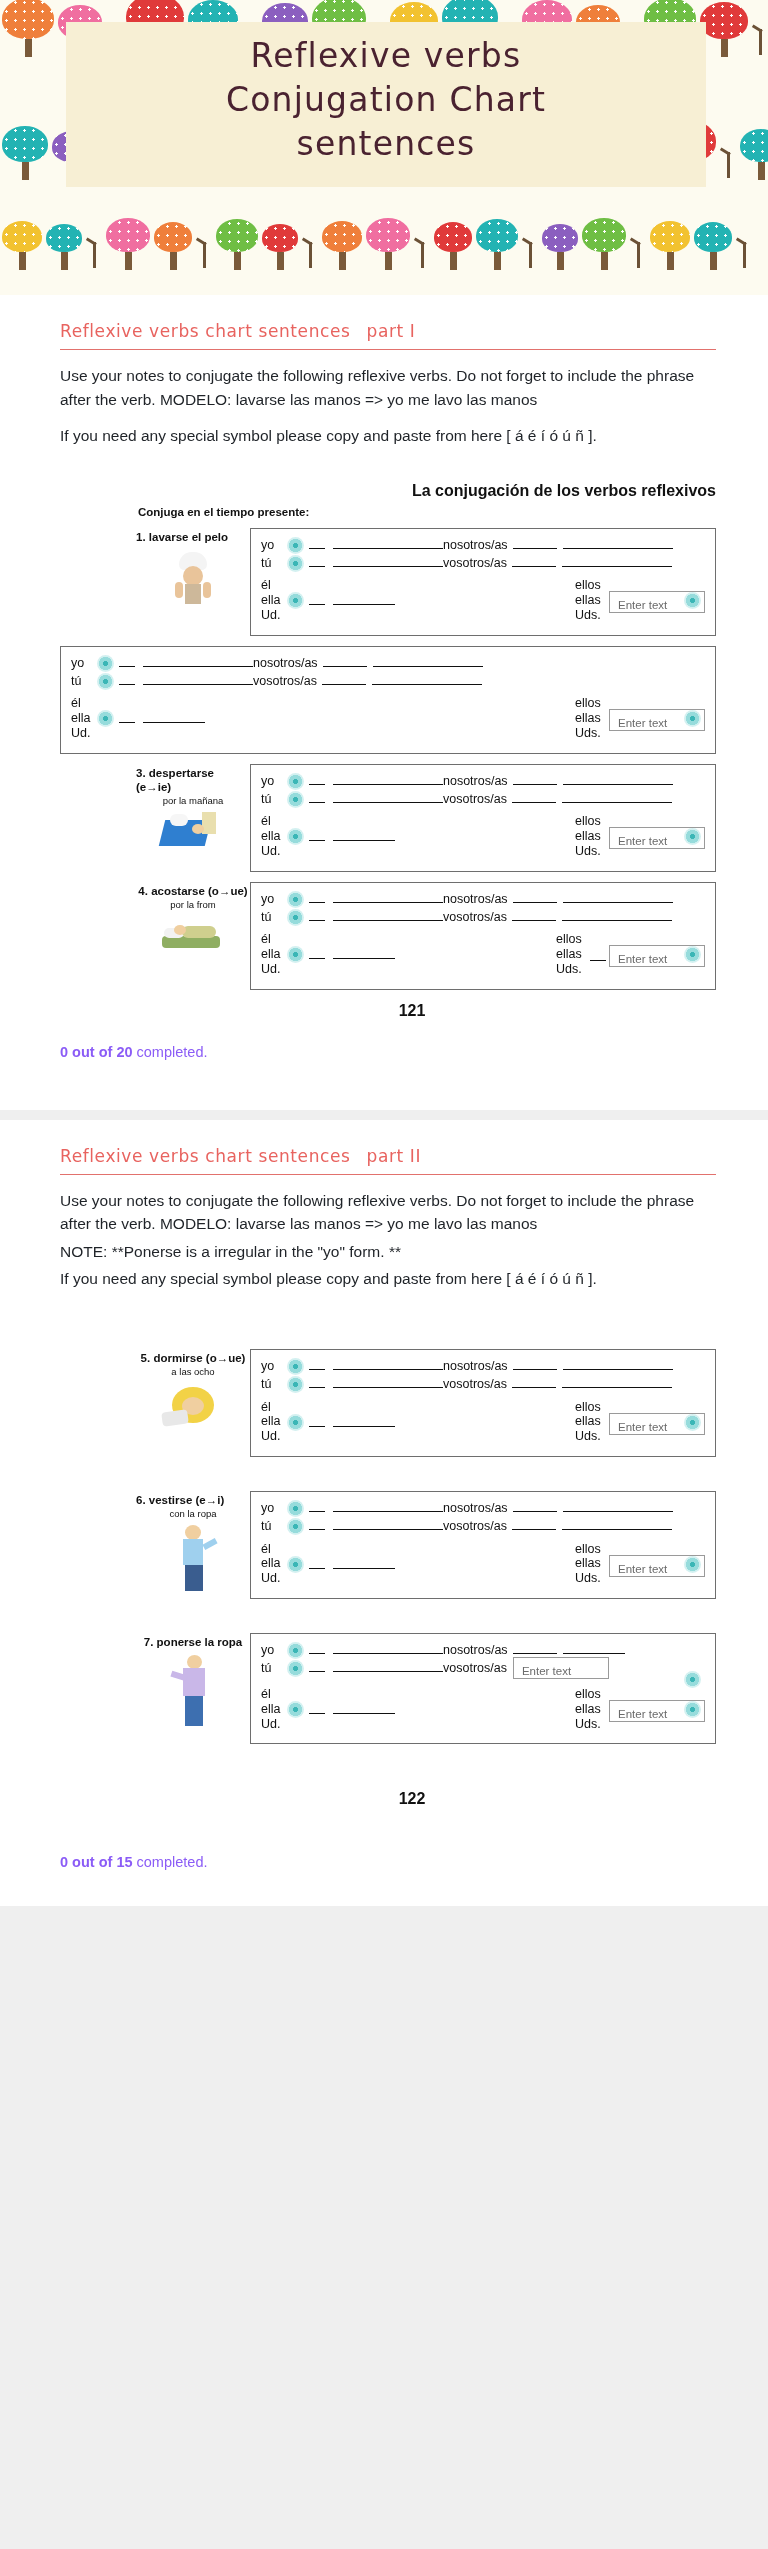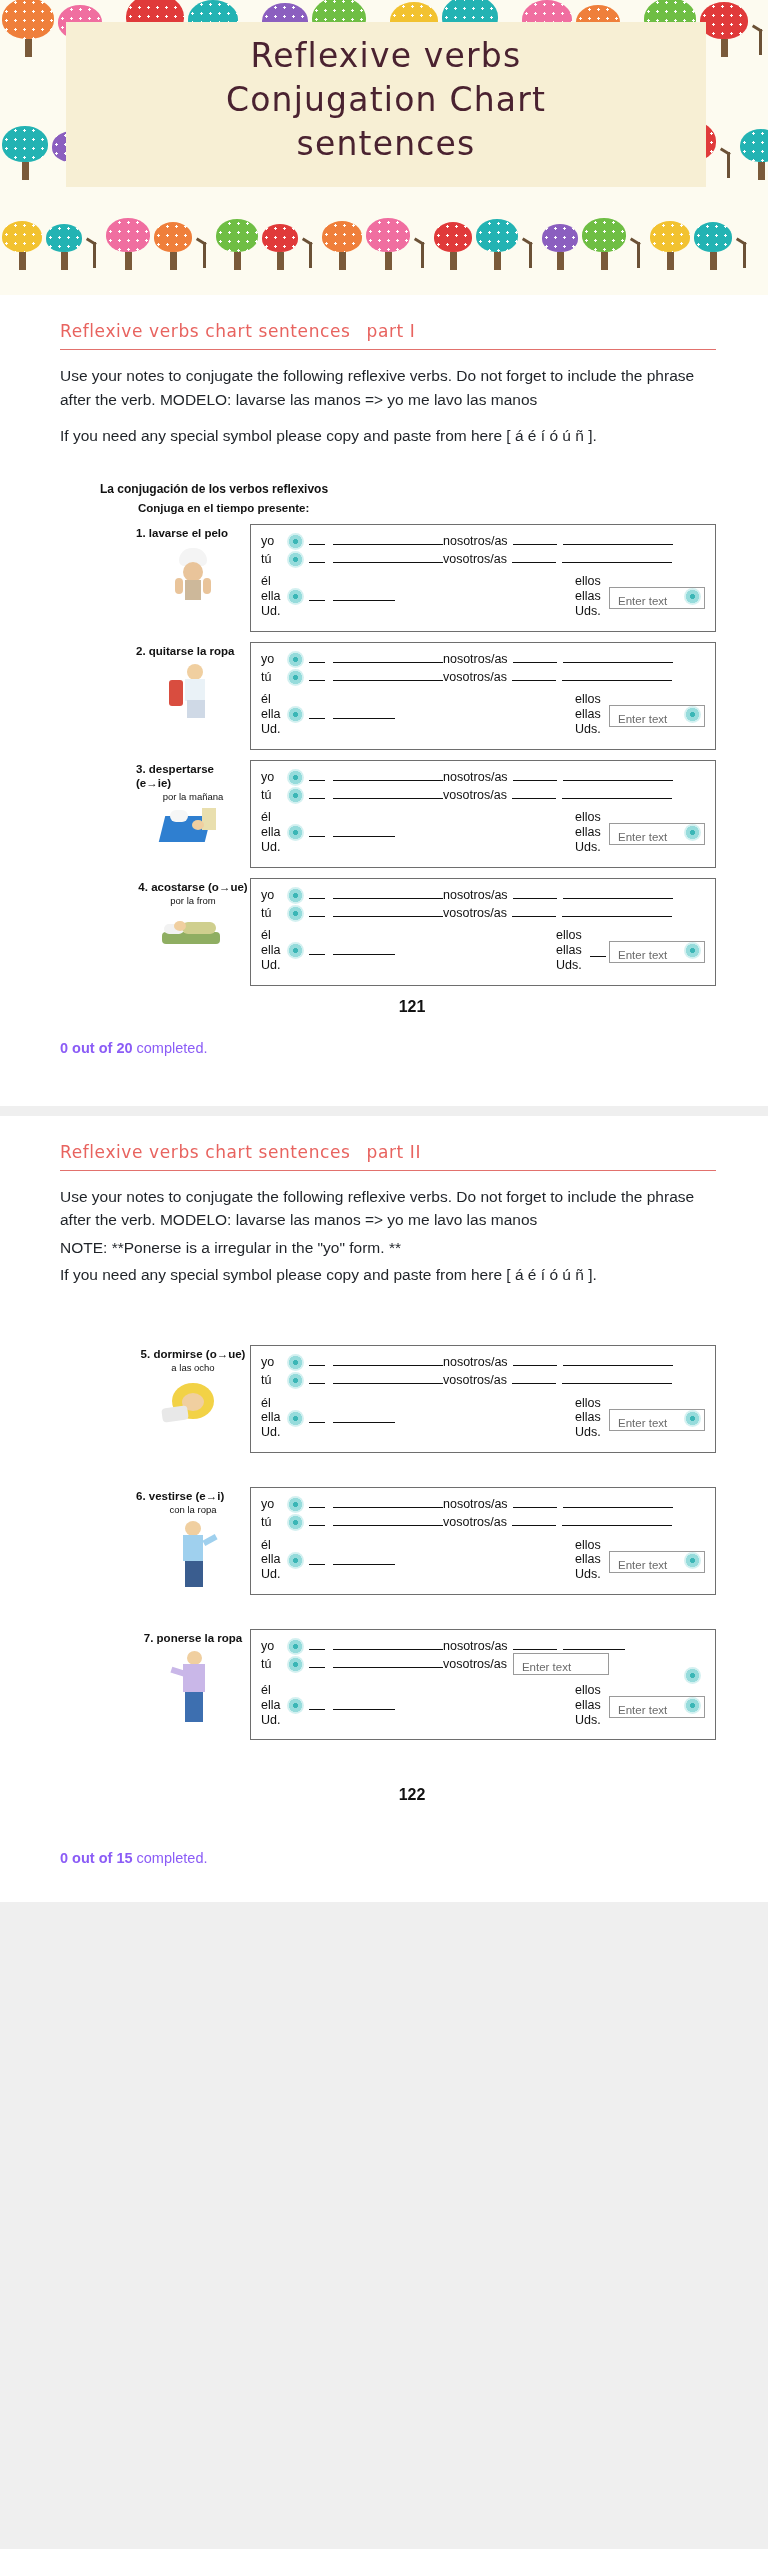--- a/index.html
+++ b/index.html
@@ -100,23 +100,23 @@
     font-size:15.5px;
     line-height:1.52;
     color:#1f2328;
     margin:0 0 13px 0;
   }
   .para.tight { margin-bottom:4px; }
 
   
   .ws { position:relative; margin:34px 0 0 0; }
   .ws-title {
-    text-align:left;
+    text-align:right;
     font-weight:bold;
-    font-size:12px;
+    font-size:16px;
     color:#111;
     margin-left:40px;
   }
   .ws-sub {
     font-weight:bold;
     font-size:11.5px;
     color:#111;
     margin:6px 0 0 78px;
   }
 
@@ -475,32 +475,20 @@
                   <span>Uds.</span>
                 </span>
                 <span class="entry" style="margin-top:13px;margin-left:4px;">Enter text</span>
                 <span class="dot" style="right:4px;top:14px;"></span>
               </span>
             </div>
           </div>
         </div>
 
         <div class="item">
-          <div class="item-left">
-            <div class="item-num">
-              <span>2.</span>
-              <span>quitarse la ropa</span>
-            </div>
-            <div class="clipart cl" style="width:60px;height:62px;">
-              <div style="left:24px;top:2px;width:16px;height:16px;background:#f0cfa0;border-radius:50%;"></div>
-              <div style="left:22px;top:17px;width:20px;height:22px;background:#eaf2f7;"></div>
-              <div style="left:24px;top:38px;width:18px;height:18px;background:#cfd9e6;"></div>
-              <div style="left:6px;top:18px;width:14px;height:26px;background:#d94d3f;border-radius:3px;"></div>
-            </div>
-          </div>
           <div class="cbox">
             <div class="crow">
               <span class="pronoun">yo</span>
               <span class="dot" style="left:26px;top:-1px;"></span>
               <span class="blank mini" style="margin-left:18px;"></span>
               <span class="blank lg" style="margin-left:8px;"></span>
               <span>nosotros/as</span>
               <span class="blank sm" style="margin-left:5px;"></span>
               <span class="blank lg" style="margin-left:6px;"></span>
             </div>

